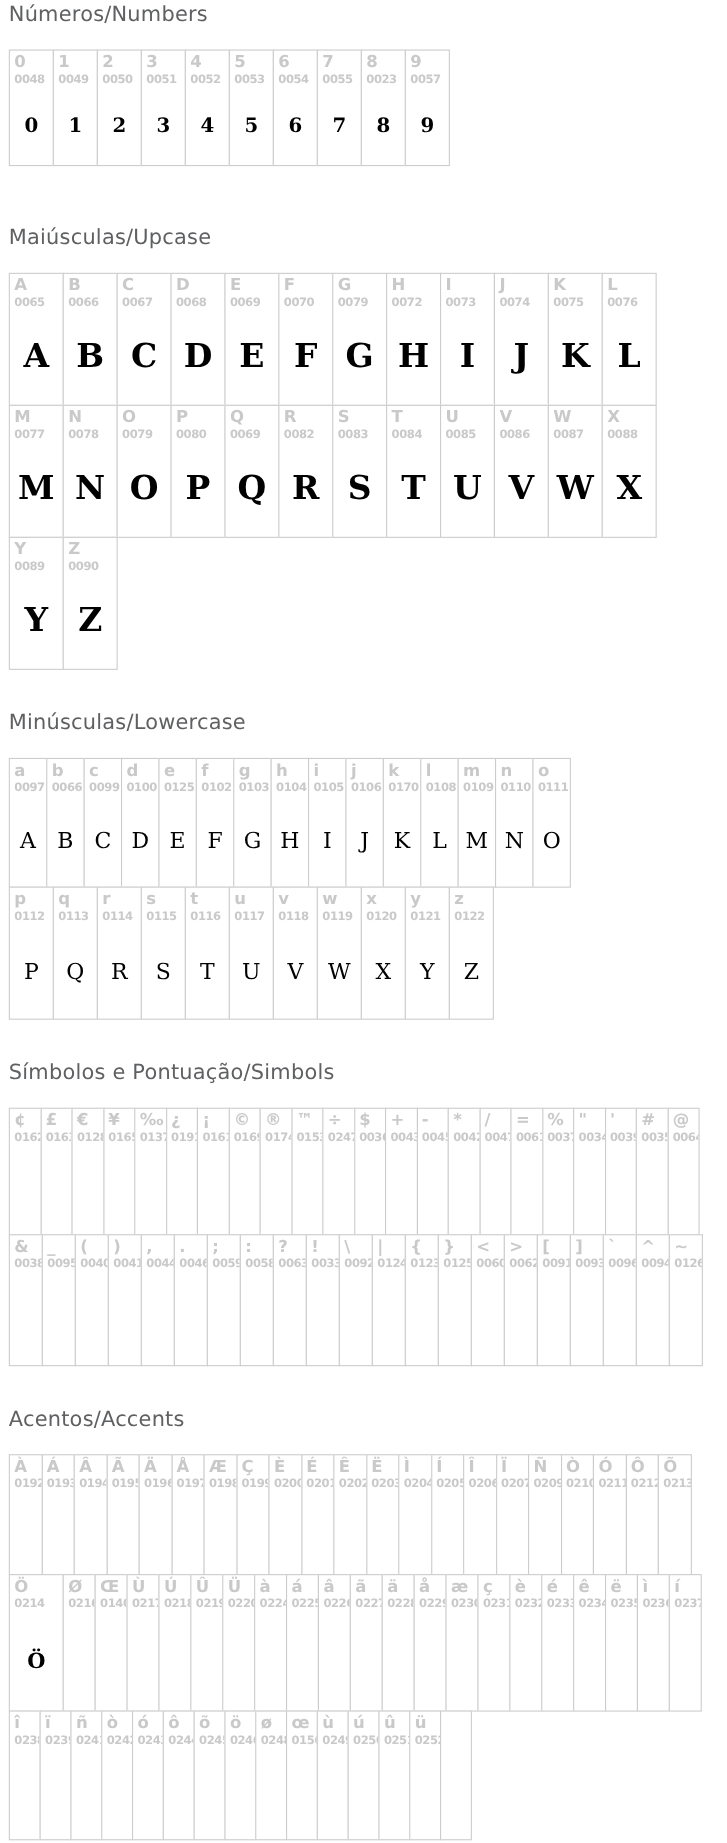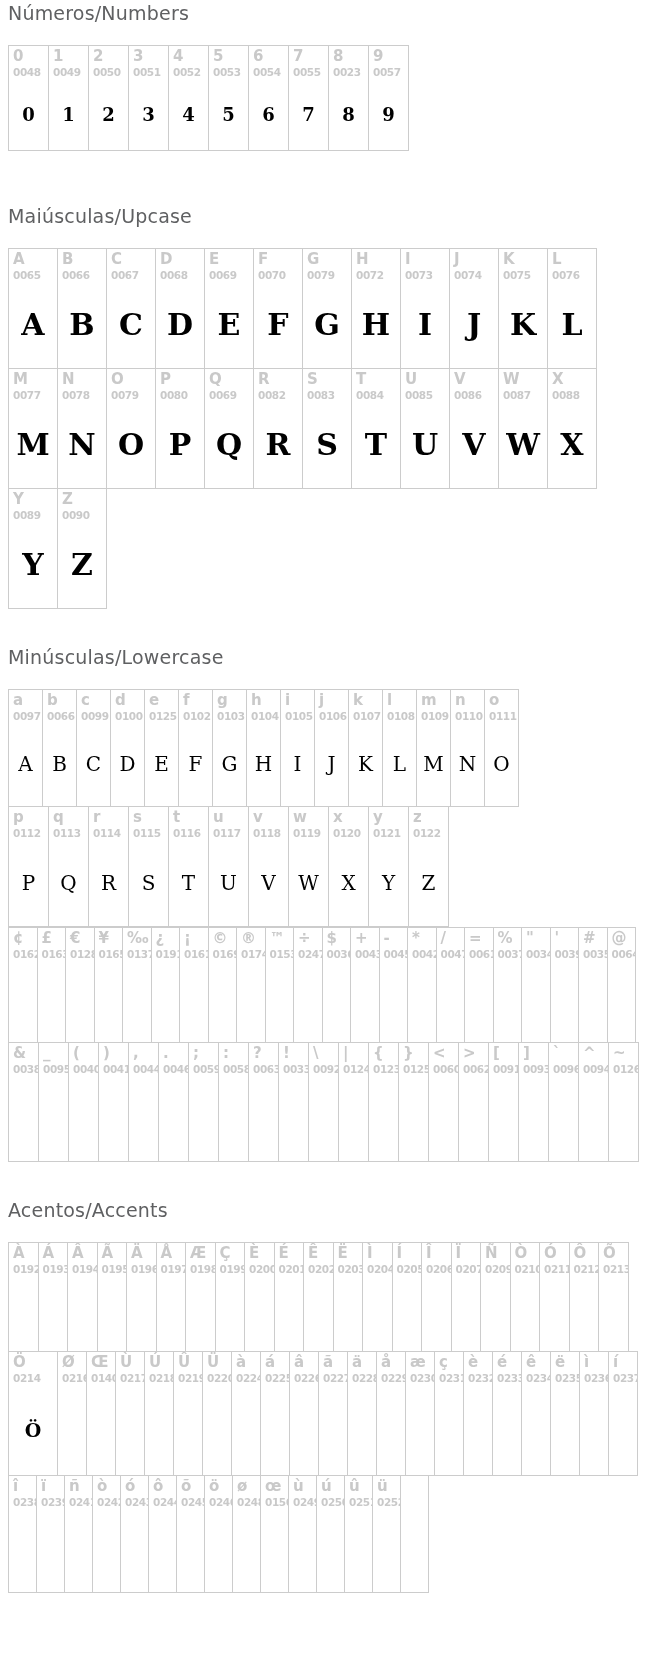--- a/index.html
+++ b/index.html
@@ -389,21 +389,21 @@
           <div class="char-cell" style="width: 35px; height: 118px;">
             <div class="cell-head">
               <span class="char-label">j</span>
               <span class="char-code">0106</span>
             </div>
             <div class="char-glyph g-lower">J</div>
           </div>
           <div class="char-cell" style="width: 35px; height: 118px;">
             <div class="cell-head">
               <span class="char-label">k</span>
-              <span class="char-code">0107</span>
+              <span class="char-code">0170</span>
             </div>
             <div class="char-glyph g-lower">K</div>
           </div>
           <div class="char-cell" style="width: 35px; height: 118px;">
             <div class="cell-head">
               <span class="char-label">l</span>
               <span class="char-code">0108</span>
             </div>
             <div class="char-glyph g-lower">L</div>
           </div>
@@ -504,20 +504,21 @@
             <div class="cell-head">
               <span class="char-label">z</span>
               <span class="char-code">0122</span>
             </div>
             <div class="char-glyph g-lower">Z</div>
           </div>
         </div>
       </div>
     </section>
     <section>
+      <h2 class="section-title">Símbolos e Pontuação/Simbols</h2>
       <div class="char-table">
         <div class="char-row">
           <div class="char-cell" style="width: 29.5px; height: 116px;">
             <div class="cell-head">
               <span class="char-label">¢</span>
               <span class="char-code">0162</span>
             </div>
             <div class="char-glyph g-sym"></div>
           </div>
           <div class="char-cell" style="width: 29.5px; height: 116px;">

